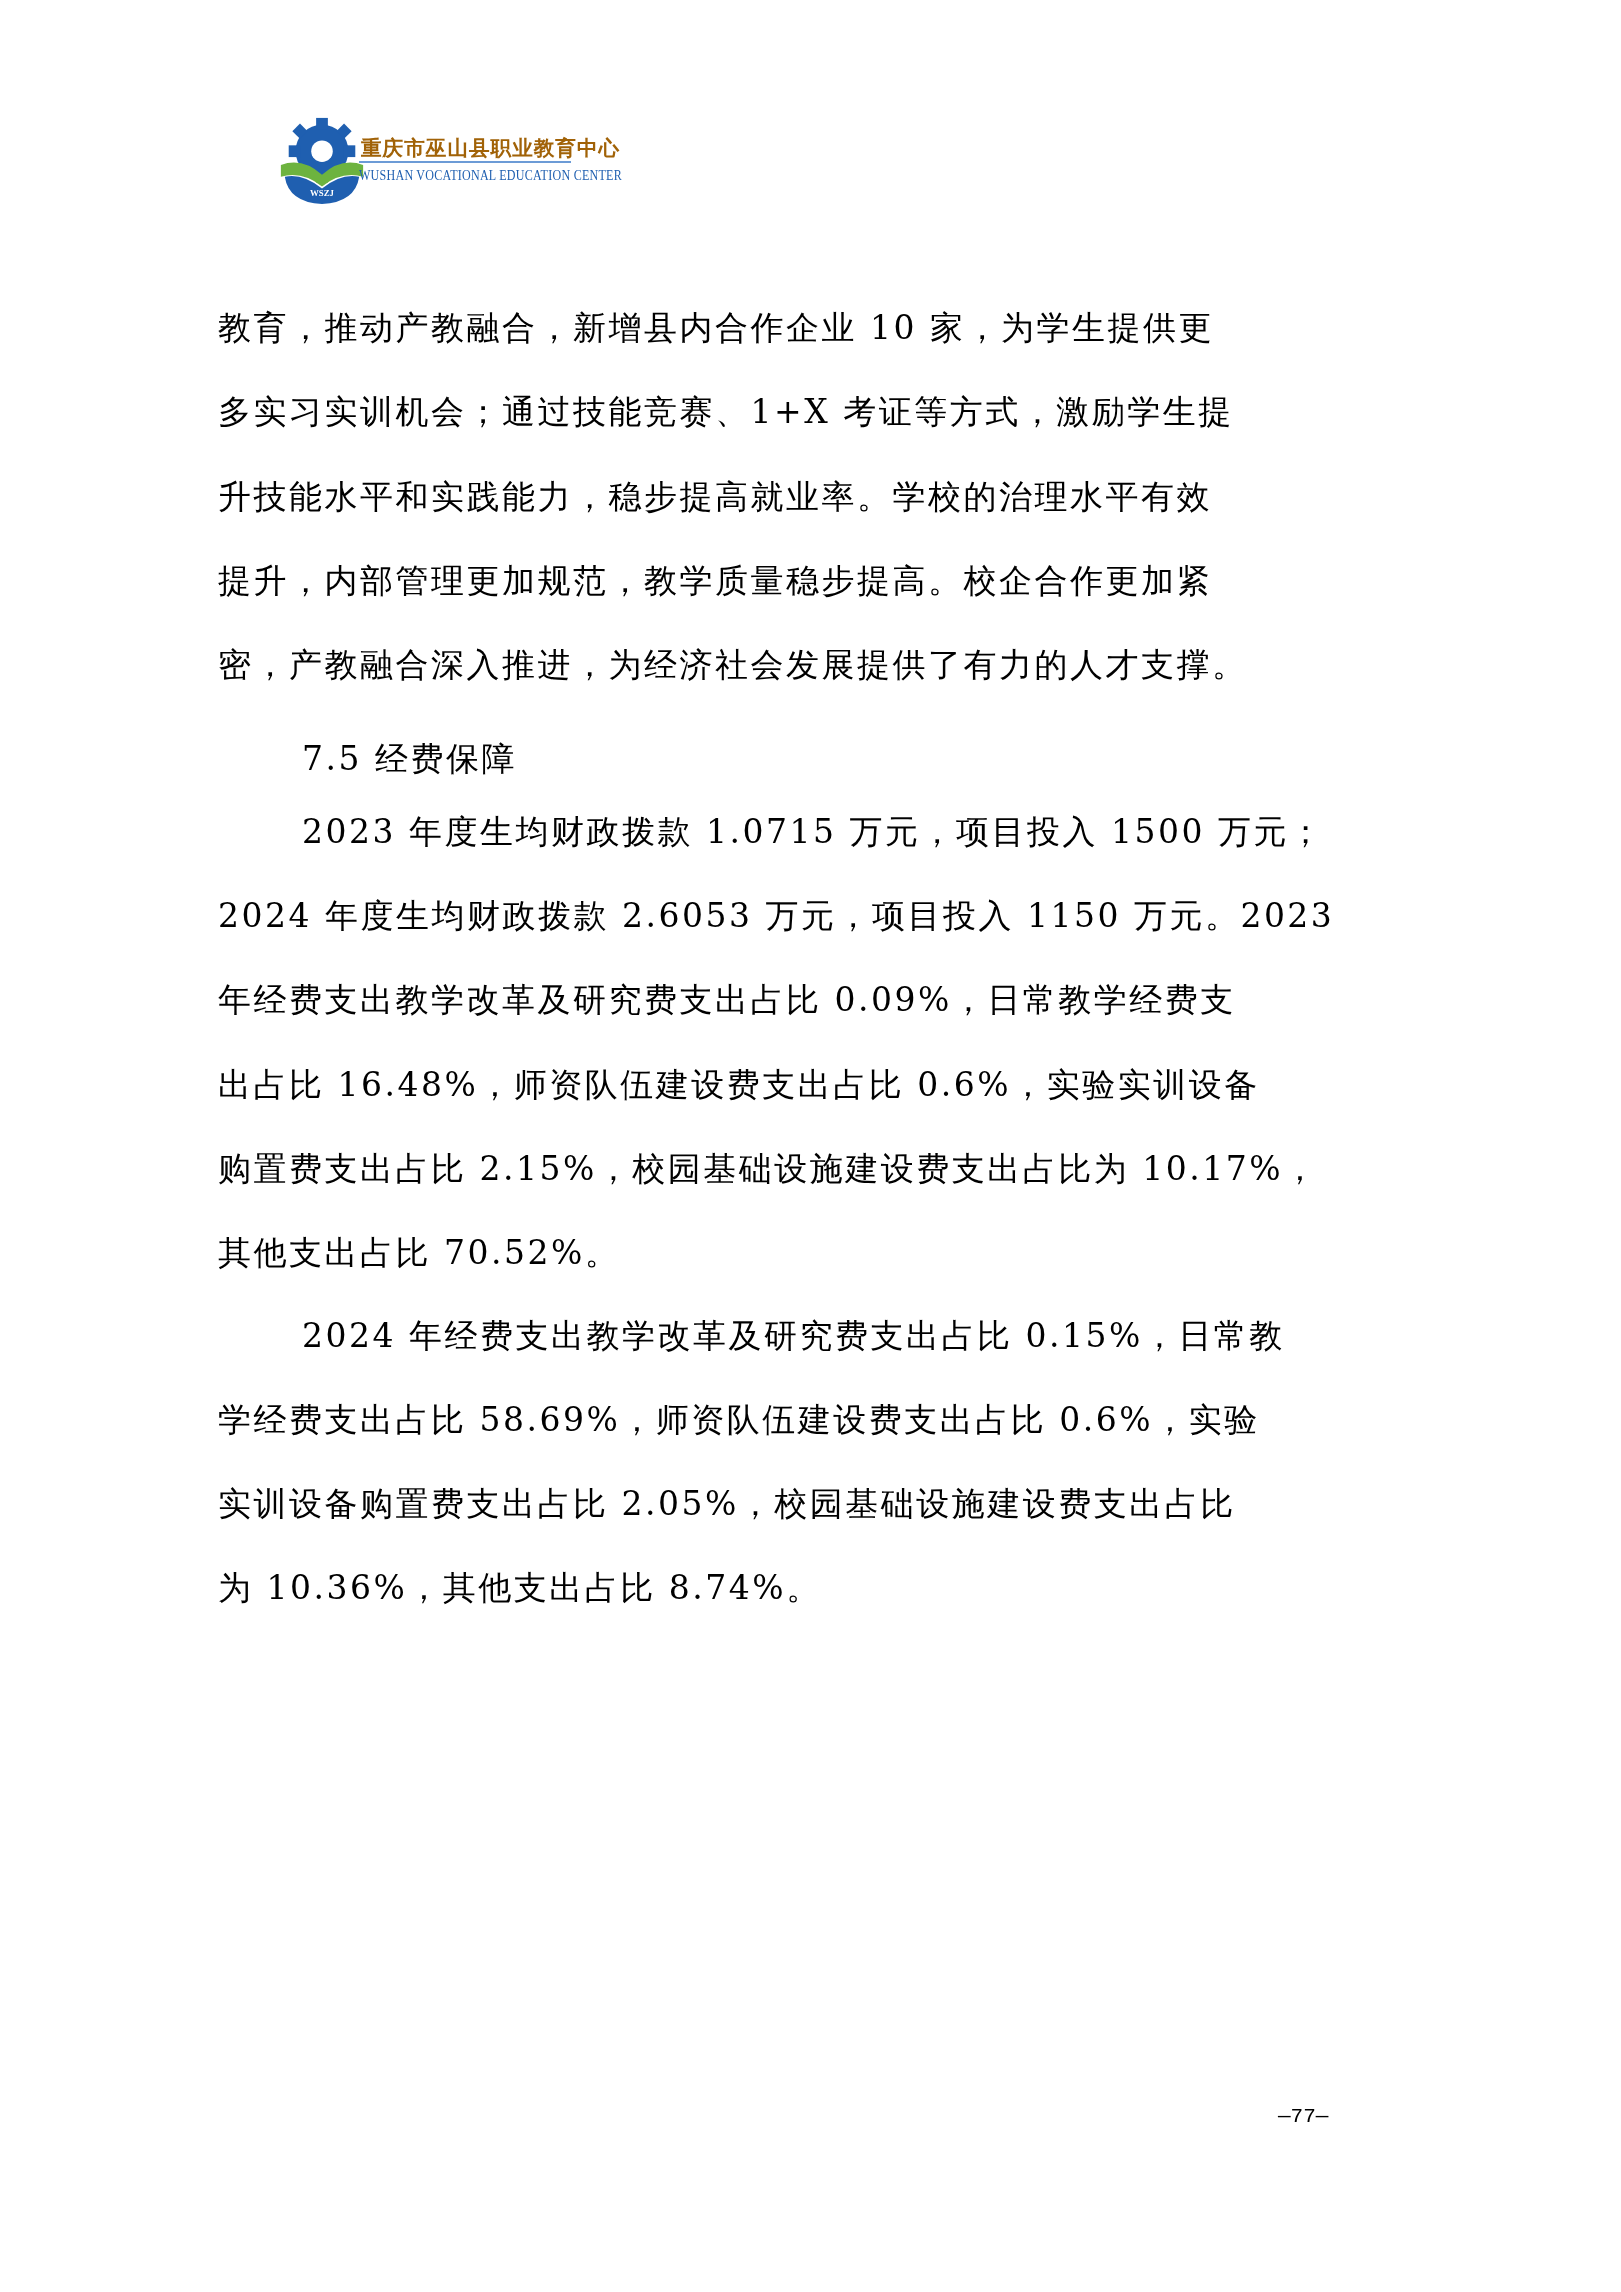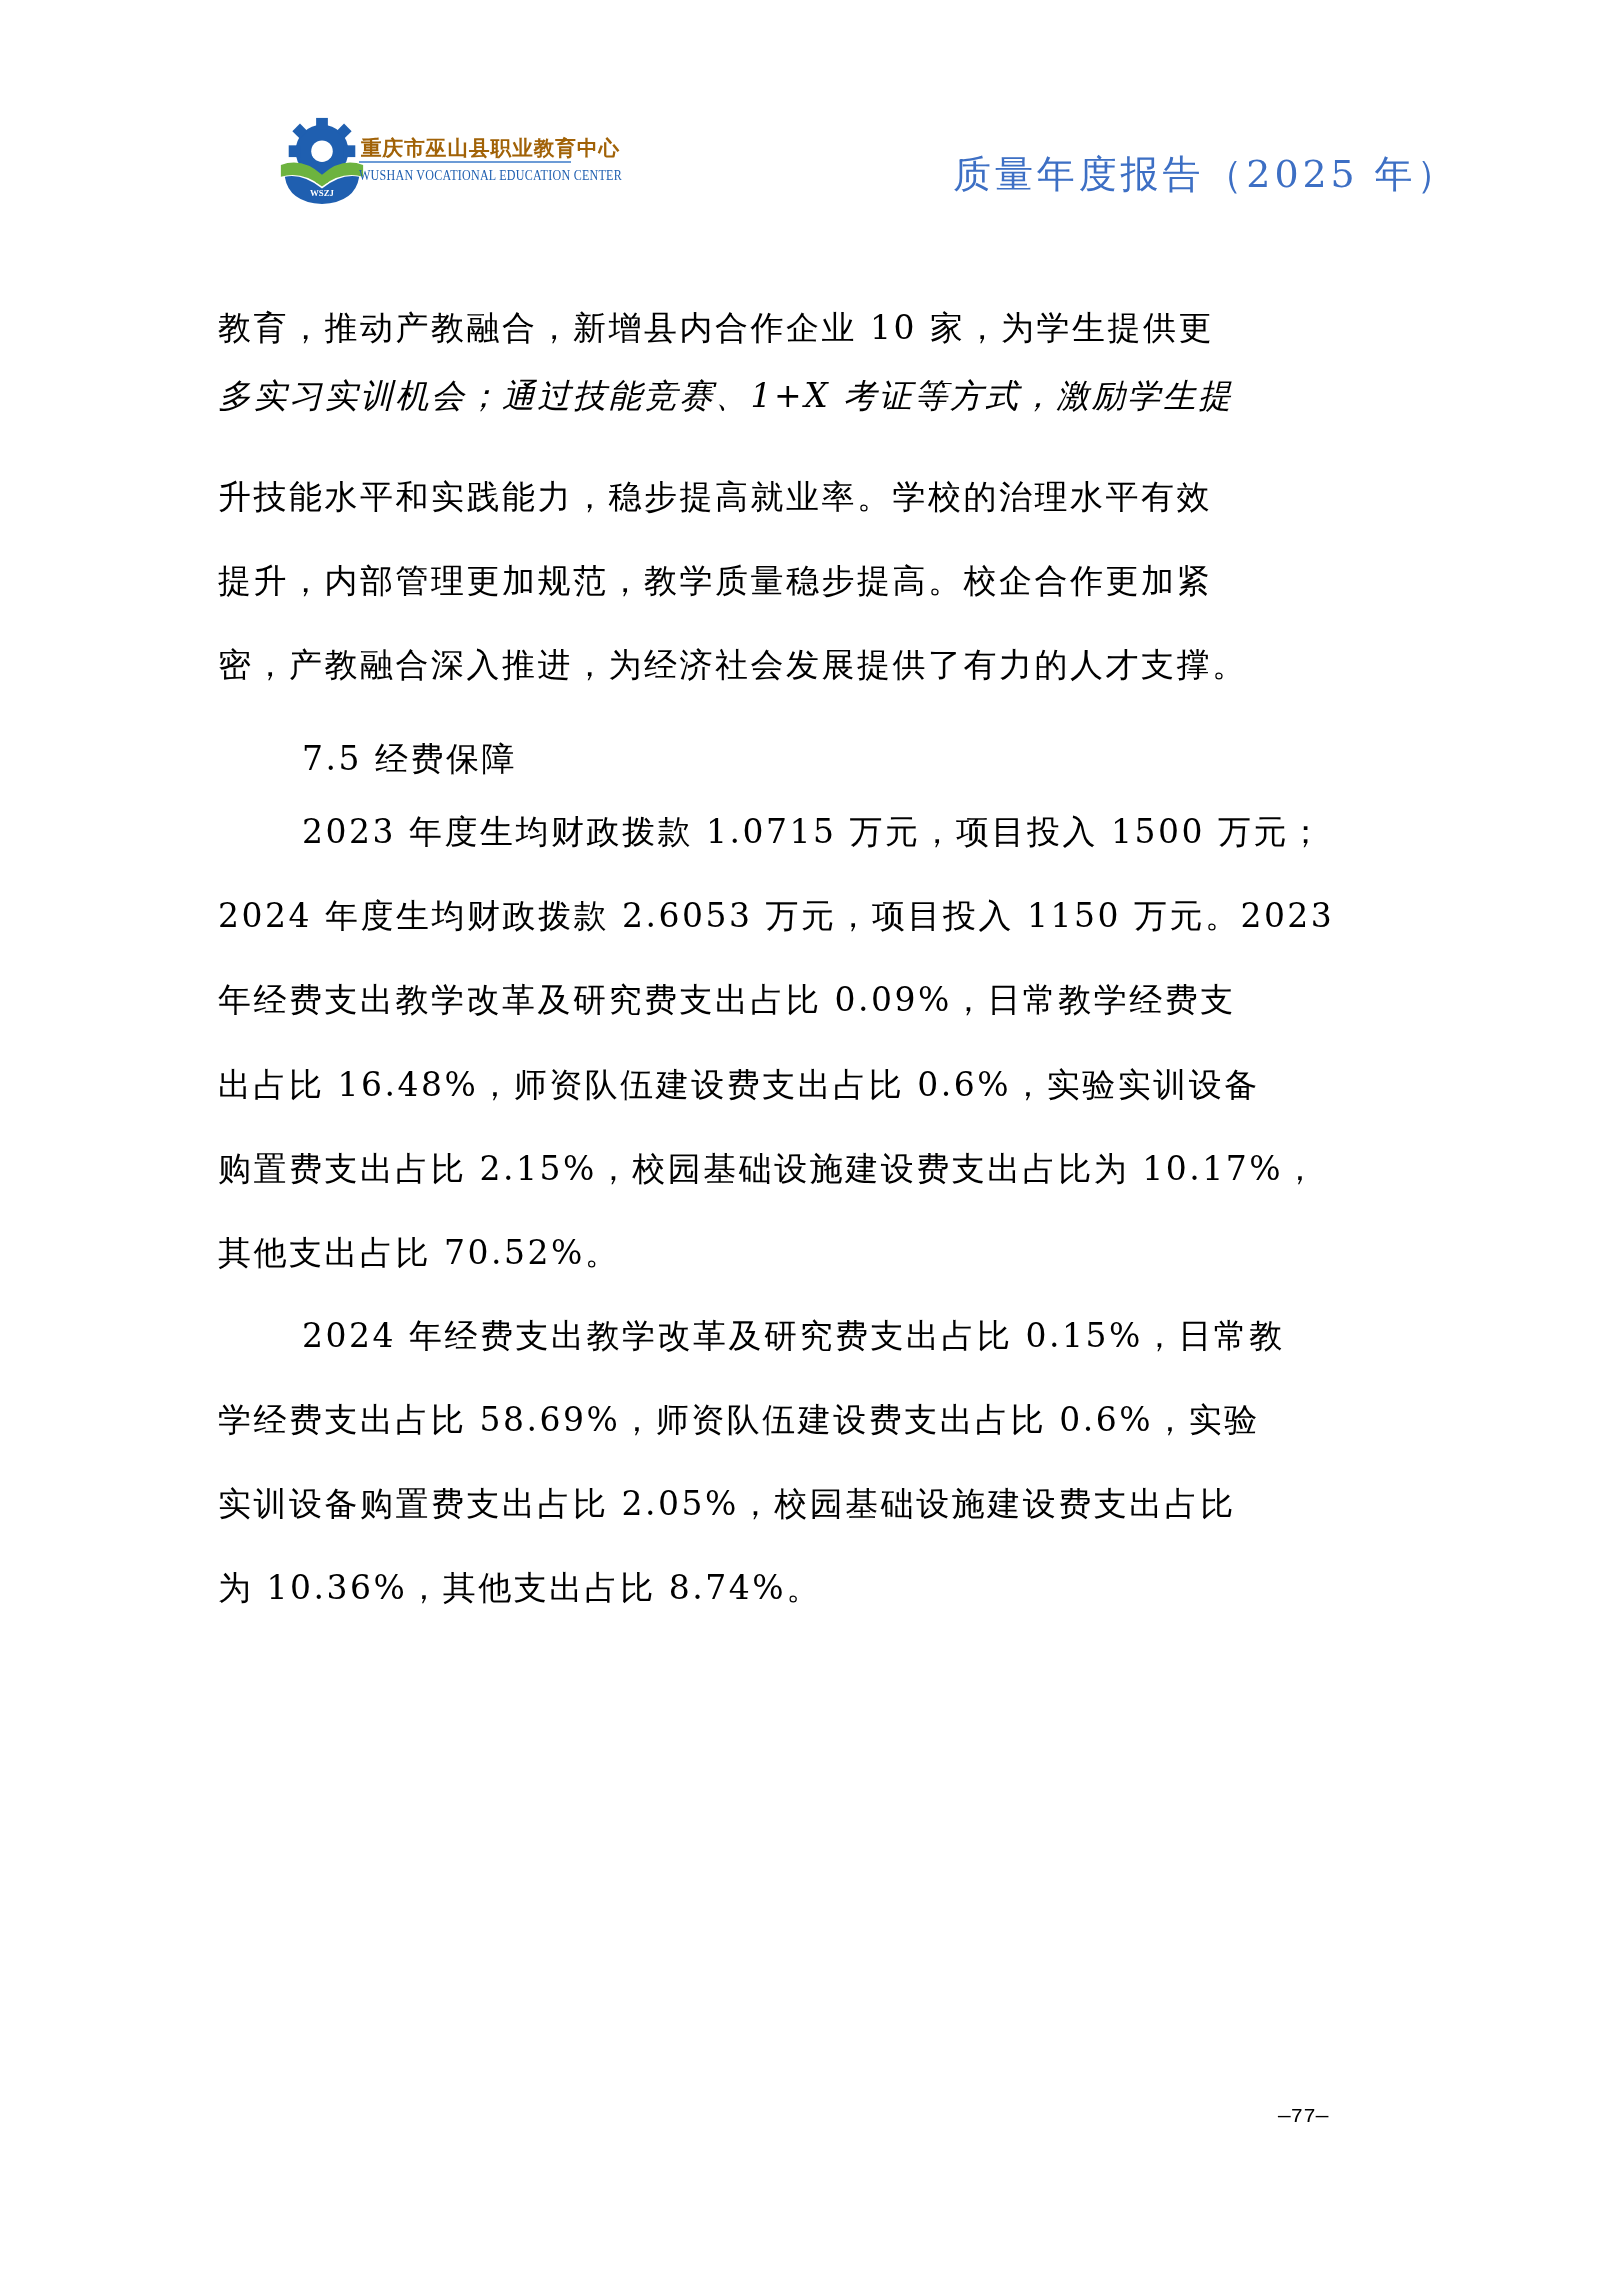--- a/index.html
+++ b/index.html
@@ -48,26 +48,25 @@
 
         <path d="M10 52 Q32 44 52 62 Q72 44 94 52 L94 64 Q72 58 52 74 Q32 58 10 64 Z" fill="#6db33f"></path>
 
         <path d="M14 64 Q32 60 52 76 Q72 60 90 64 Q86 90 52 92 Q18 90 14 64 Z" fill="#1f5fb0"></path>
         <text x="52" y="84" text-anchor="middle" font-size="9" font-weight="bold" fill="#ffffff" font-family="Liberation Serif, serif">WSZJ</text>
       </svg>
     </div>
     <div class="logo-text-cn">重庆市巫山县职业教育中心</div>
     <div class="logo-rule"></div>
     <div class="logo-text-en">WUSHAN VOCATIONAL EDUCATION CENTER</div>
-    <div class="report-title">质量年度报告（2025 年）</div>
   </div>
 
   <div>
     <div class="line" style="left:218px; top:300px;">教育，推动产教融合，新增县内合作企业 10 家，为学生提供更</div>
-    <div class="line" style="left:218px; top:368px;font-style:italic;">多实习实训机会；通过技能竞赛、1+X 考证等方式，激励学生提</div>
+    <div class="line" style="left:218px; top:384px;">多实习实训机会；通过技能竞赛、1+X 考证等方式，激励学生提</div>
     <div class="line" style="left:218px; top:469px;">升技能水平和实践能力，稳步提高就业率。学校的治理水平有效</div>
     <div class="line" style="left:218px; top:553px;">提升，内部管理更加规范，教学质量稳步提高。校企合作更加紧</div>
     <div class="line" style="left:218px; top:637px;">密，产教融合深入推进，为经济社会发展提供了有力的人才支撑。</div>
   </div>
 
   <div class="line heading" style="left:302px; top:731px;">7.5 经费保障</div>
 
   <div>
     <div class="line" style="left:302px; top:804px;">2023 年度生均财政拨款 1.0715 万元，项目投入 1500 万元；</div>
     <div class="line" style="left:218px; top:888px;">2024 年度生均财政拨款 2.6053 万元，项目投入 1150 万元。2023</div>

